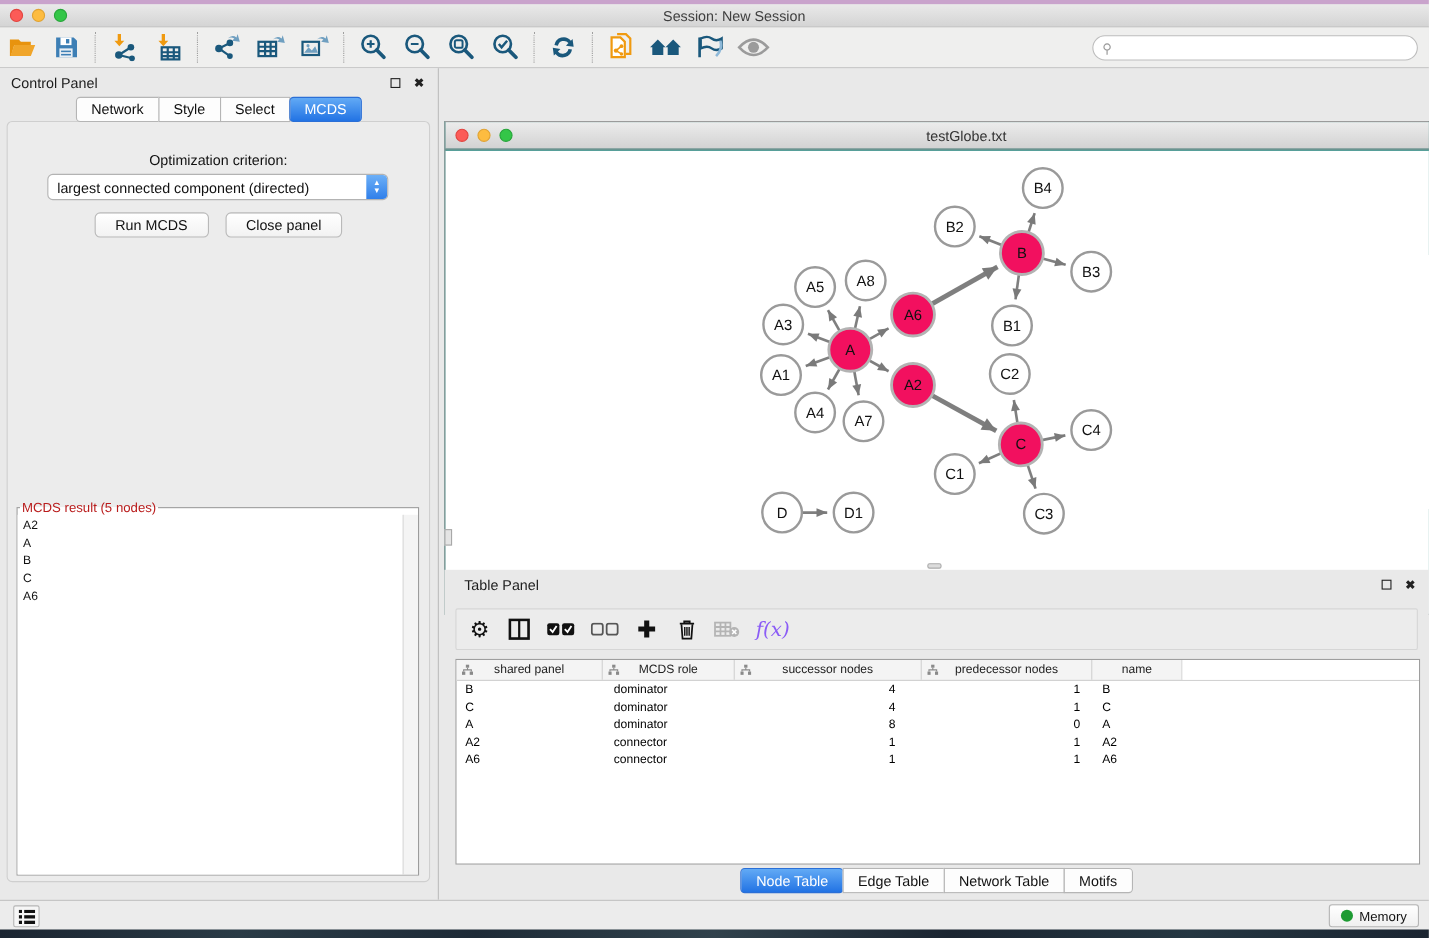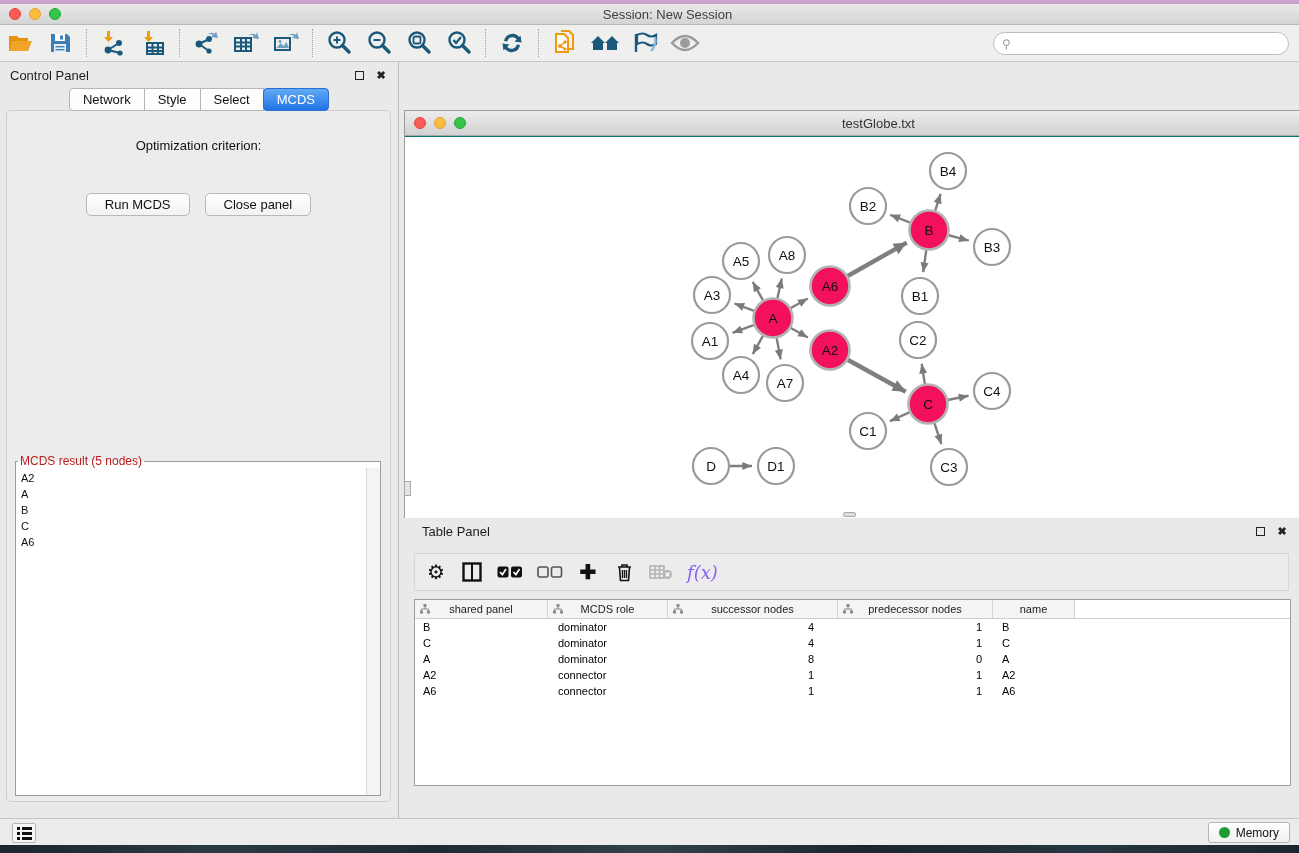--- a/index.html
+++ b/index.html
@@ -266,20 +266,27 @@
     <span class="win-btn" style="font-weight:bold;">✖</span>
   </div>
   <div class="tabs-row" id="cp-tabs">
       <span class="tab">Network</span>
       <span class="tab">Style</span>
       <span class="tab">Select</span>
       <span class="tab active">MCDS</span>
     </div>
   <div class="cp-body">
     <div class="opt-label">Optimization criterion:</div>
+    <div class="combo">
+      <span class="cval">largest connected component (directed)</span>
+      <span class="stepper">
+          <span>▲</span>
+          <span>▼</span>
+        </span>
+    </div>
     <div class="btn-row">
       <button class="push-btn">Run MCDS</button>
       <button class="push-btn">Close panel</button>
     </div>
     <fieldset id="mcds-result">
       <legend>MCDS result (5 nodes)</legend>
       <div id="result-list">
           <div class="result-item">A2</div>
           <div class="result-item">A</div>
           <div class="result-item">B</div>
@@ -566,20 +573,26 @@
           <div class="td a-left0">A6</div>
           <div class="td a-left1">connector</div>
           <div class="td a-right2">1</div>
           <div class="td a-right3">1</div>
           <div class="td a-left4">A6</div>
           <div></div>
         </div>
       </div>
   </div>
 
+  <div id="bottom-tabs">
+      <span class="tab active">Node Table</span>
+      <span class="tab">Edge Table</span>
+      <span class="tab">Network Table</span>
+      <span class="tab">Motifs</span>
+    </div>
 </div>
 
 <div id="statusbar">
   <span id="list-btn">
     <svg width="15" height="13" viewBox="0 0 15 13">
         <g fill="#111">
           <rect x="0" y="0" width="3" height="3"></rect>
           <rect x="5" y="0" width="10" height="3"></rect>
           <rect x="0" y="5" width="3" height="3"></rect>
           <rect x="5" y="5" width="10" height="3"></rect>

